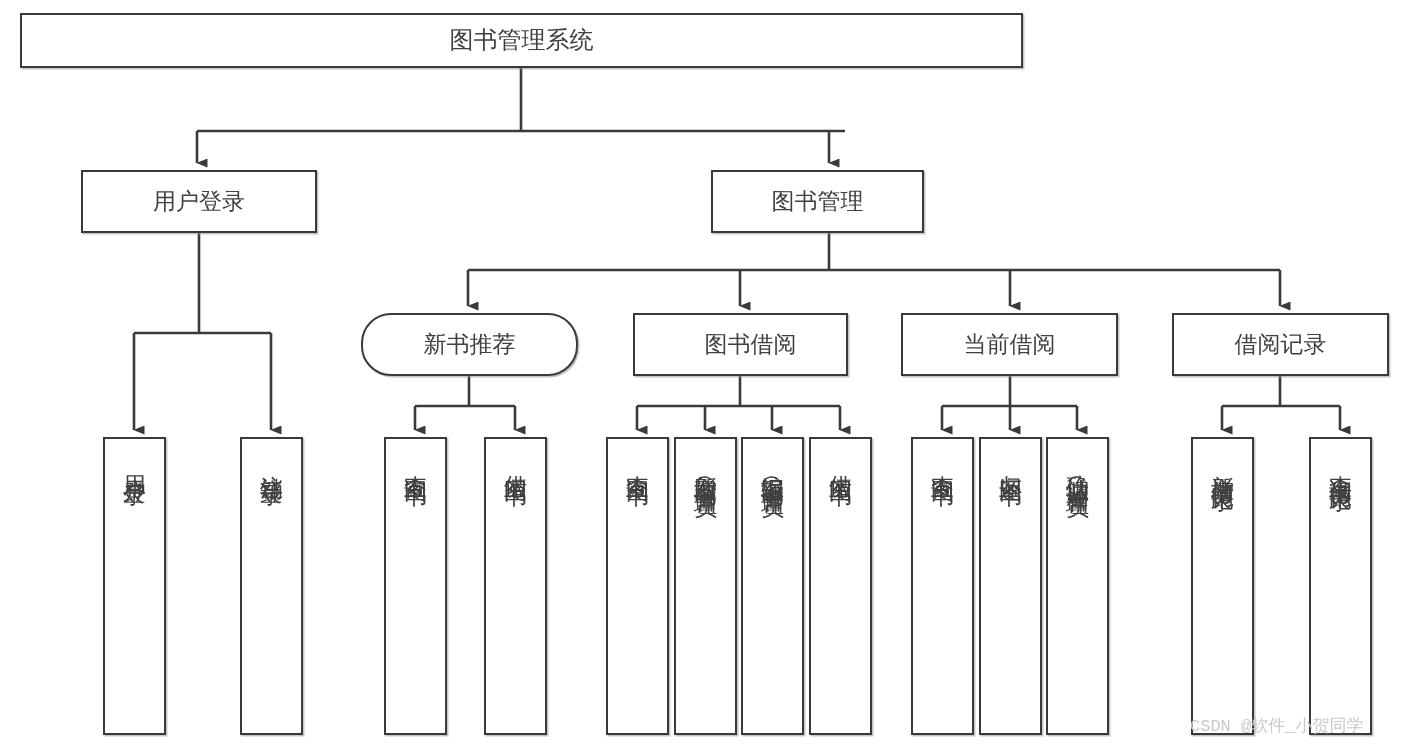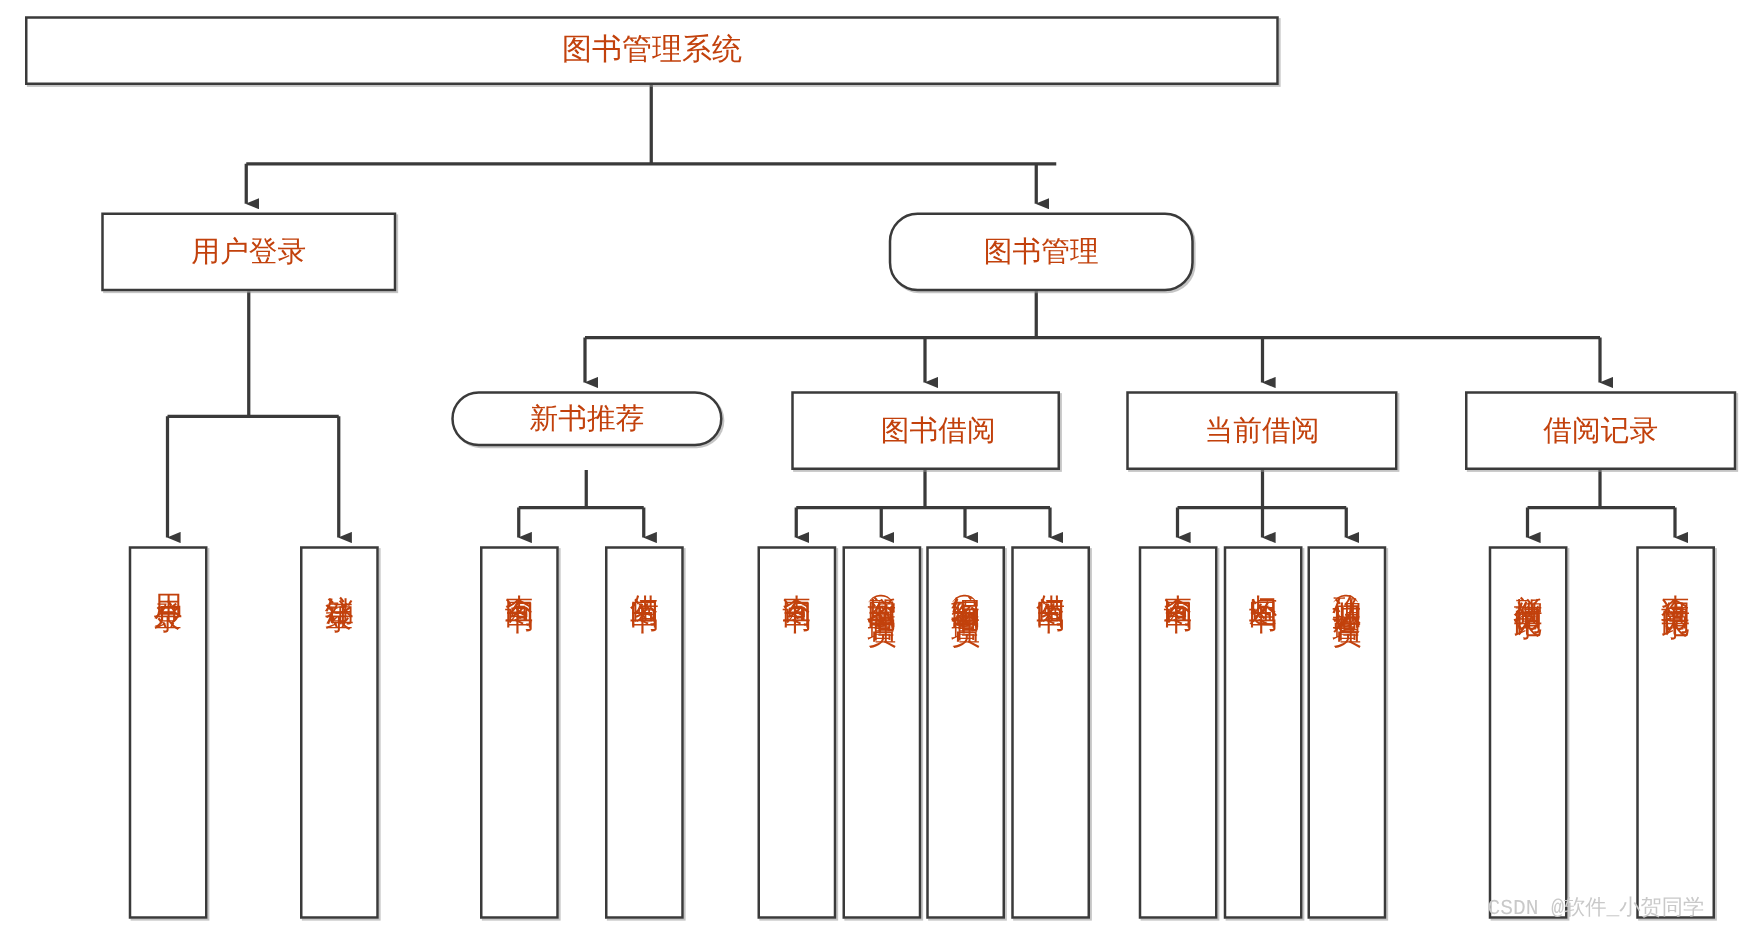--- a/index.html
+++ b/index.html
@@ -31,21 +31,21 @@
     position: absolute;
     box-sizing: border-box;
     background: #ffffff;
     border: 2.5px solid #3a3a3a;
     display: flex;
     align-items: center;
     justify-content: center;
     box-shadow: 1.5px 1.5px 0 rgba(150,150,150,0.55);
   }
   .node .label {
-    color: #c2410c;
+    color: #404040;
     text-align: left;
     line-height: 1.12;
     white-space: nowrap;
   }
   .node.horiz .label {
     font-size: 23px;
   }
   .node.root .label {
     font-size: 24px;
   }
@@ -125,25 +125,25 @@
     </g>
   </svg>
 
   <div class="node root horiz" style="left:20px; top:13px; width:1003px; height:55px;">
     <span class="label">图书管理系统</span>
   </div>
 
   <div class="node horiz" style="left:81px; top:170px; width:236px; height:63px;">
     <span class="label">用户登录</span>
   </div>
-  <div class="node horiz" style="left:711px; top:170px; width:244px; height:63px;border-radius:23px;">
+  <div class="node horiz" style="left:711px; top:170px; width:213px; height:63px;">
     <span class="label">图书管理</span>
   </div>
 
-  <div class="node horiz" style="left:361px; top:313px; width:217px; height:44px;border-radius:30px;">
+  <div class="node horiz" style="left:361px; top:313px; width:217px; height:63px;border-radius:30px;">
     <span class="label">新书推荐</span>
   </div>
   <div class="node horiz" style="left:633px; top:313px; width:215px; height:63px;padding-left:20px;">
     <span class="label">图书借阅</span>
   </div>
   <div class="node horiz" style="left:901px; top:313px; width:217px; height:63px;">
     <span class="label">当前借阅</span>
   </div>
   <div class="node horiz" style="left:1172px; top:313px; width:217px; height:63px;">
     <span class="label">借阅记录</span>

